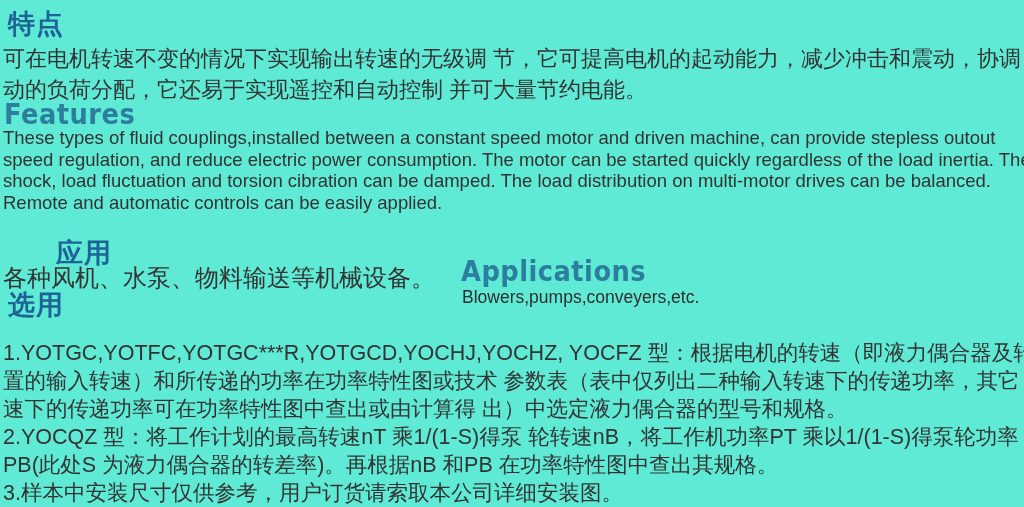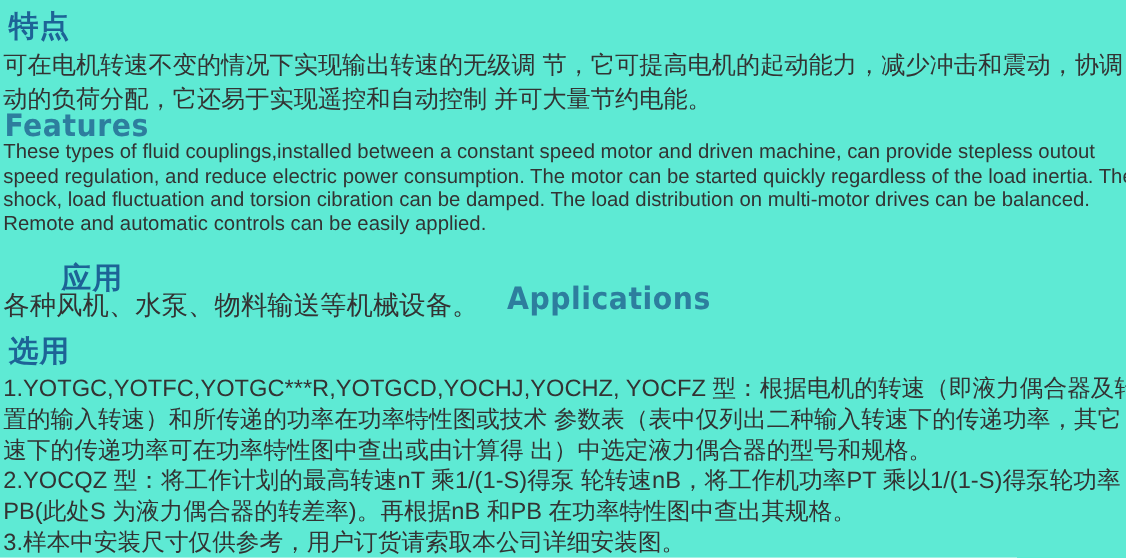--- a/index.html
+++ b/index.html
@@ -95,22 +95,23 @@
     <div class="line">shock, load fluctuation and torsion cibration can be damped. The load distribution on multi-motor drives can be balanced.</div>
     <div class="line">Remote and automatic controls can be easily applied.</div>
   </div>
 
   <h2 class="cn-heading" style="left:8px; top:238px;margin-left:48px;">应用</h2>
 
   <div class="apps-cn-text" style="left:3px; top:264px;">各种风机、水泵、物料输送等机械设备。</div>
 
   <h2 class="en-heading" style="left:461px; top:257px;">Applications</h2>
 
+  <div class="apps-en-text" style="left:462px; top:287px;">Blowers,pumps,conveyers,etc.</div>
 
-  <h2 class="cn-heading" style="left:8px; top:304px;">选用</h2>
+  <h2 class="cn-heading" style="left:8px; top:290px;">选用</h2>
 
   <div class="sel-body" style="left:3px; top:339px;">
     <div class="line">1.YOTGC,YOTFC,YOTGC***R,YOTGCD,YOCHJ,YOCHZ, YOCFZ 型：根据电机的转速（即液力偶合器及转动装</div>
     <div class="line">置的输入转速）和所传递的功率在功率特性图或技术 参数表（表中仅列出二种输入转速下的传递功率，其它 转</div>
     <div class="line">速下的传递功率可在功率特性图中查出或由计算得 出）中选定液力偶合器的型号和规格。</div>
     <div class="line">2.YOCQZ 型：将工作计划的最高转速nT 乘1/(1-S)得泵 轮转速nB，将工作机功率PT 乘以1/(1-S)得泵轮功率</div>
     <div class="line">PB(此处S 为液力偶合器的转差率)。再根据nB 和PB 在功率特性图中查出其规格。</div>
     <div class="line">3.样本中安装尺寸仅供参考，用户订货请索取本公司详细安装图。</div>
   </div>
 

